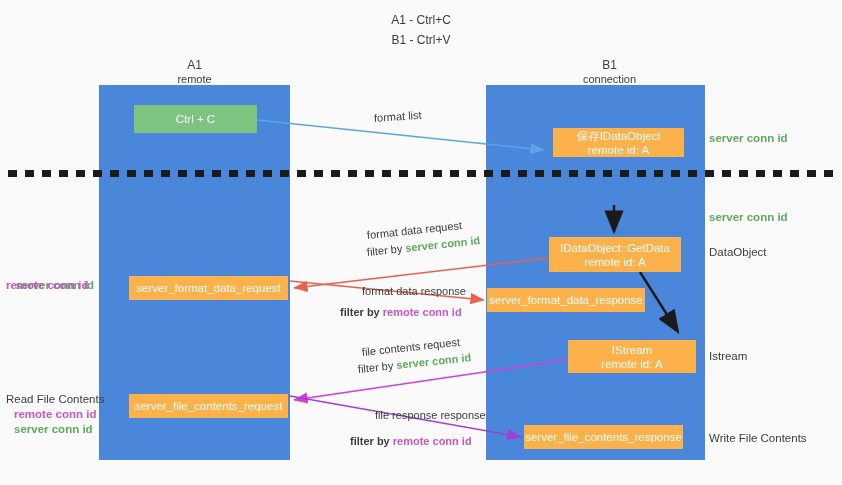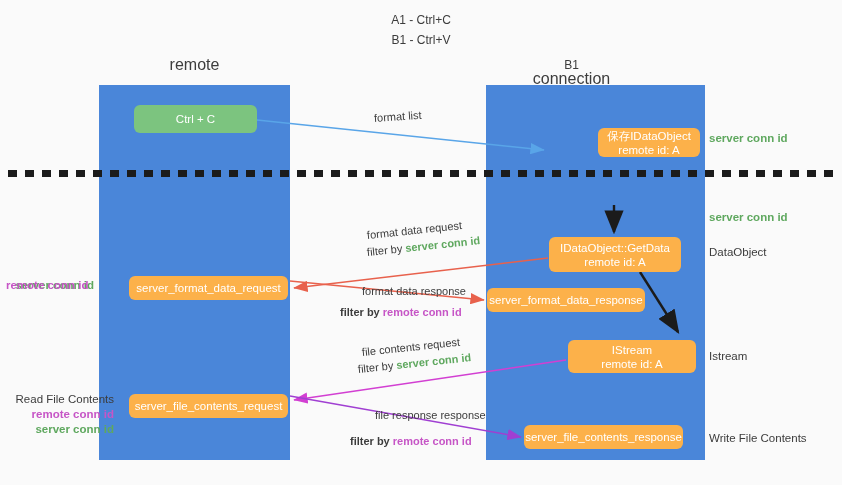--- a/index.html
+++ b/index.html
@@ -14,36 +14,36 @@
   #stage{position:absolute;left:0;top:0;width:842px;height:485px;}
 
   
   .title{
     position:absolute;left:0;top:10px;width:842px;
     text-align:center;font-size:12px;line-height:20px;color:#3c3c3c;
   }
 
   
   .colhead{position:absolute;text-align:center;font-size:12px;line-height:14px;color:#3c3c3c;}
-  .colhead .sub{font-size:16px;}
+  .colhead .sub{font-size:11px;}
 
   
   .lane{position:absolute;background:#4a86d9;}
 
   
   .dashline{
     position:absolute;left:8px;top:170px;width:828px;height:7px;
     background-image:repeating-linear-gradient(to right,#1b1b1b 0px,#1b1b1b 9px,rgba(0,0,0,0) 9px,rgba(0,0,0,0) 17px);
   }
 
   
   .node{
     position:absolute;display:flex;align-items:center;justify-content:center;
     text-align:center;color:#ffffff;font-size:11.5px;line-height:14px;
-    box-sizing:border-box;padding:8px 4px;border-radius:6px;
+    box-sizing:border-box;padding:8px 4px;
   }
   .node.green{background:#7cc47f;}
   .node.orange{background:#fcb14a;}
 
   
   .ann{position:absolute;font-size:11.5px;line-height:15px;}
   .ann.green{color:#5fa85f;font-weight:bold;}
   .ann.purple{color:#c655c6;font-weight:bold;}
   .ann.plain{color:#3c3c3c;}
   .ann.right{text-align:left;}
@@ -62,23 +62,24 @@
 
   <div class="title">
     <div>A1 - Ctrl+C</div>
     <div>B1 - Ctrl+V</div>
   </div>
 
   <div class="lane" style="left:99px;top:85px;width:191px;height:375px;"></div>
   <div class="lane" style="left:486px;top:85px;width:219px;height:375px;"></div>
 
   <div class="colhead" style="left:99px;top:58px;width:191px;">
+    <div>A1</div>
     <div class="sub">remote</div>
   </div>
-  <div class="colhead" style="left:462px;top:58px;width:219px;">
+  <div class="colhead" style="left:500px;top:58px;width:219px;">
     <div>B1</div>
     <div class="sub">connection</div>
   </div>
 
   <svg class="edges">
     <defs>
       <marker id="ah-blue" markerWidth="9" markerHeight="7" refX="8.5" refY="3.5" orient="auto">
         <polygon points="0 0, 9 3.5, 0 7" fill="#59a5e8"></polygon>
       </marker>
       <marker id="ah-red" markerWidth="9" markerHeight="7" refX="8.5" refY="3.5" orient="auto">
@@ -109,21 +110,21 @@
 
     <line x1="290" y1="396" x2="521" y2="437" stroke="#a03fd2" stroke-width="1.6" marker-end="url(#ah-purple)"></line>
   </svg>
 
   <div class="dashline"></div>
 
   <div class="node green" style="left:134px;top:105px;width:123px;height:28px;">
     <span>Ctrl + C</span>
   </div>
 
-  <div class="node orange" style="left:553px;top:128px;width:102px;height:29px;flex-direction:column;margin-left:45px;">
+  <div class="node orange" style="left:553px;top:128px;width:131px;height:29px;flex-direction:column;">
     <span>保存IDataObject</span>
     <span>remote id: A</span>
   </div>
 
 
   <div class="node orange" style="left:549px;top:237px;width:132px;height:35px;flex-direction:column;">
     <span>IDataObject::GetData</span>
     <span>remote id: A</span>
   </div>
 
@@ -152,21 +153,21 @@
   <div class="ann green right" style="left:709px;top:210px;">server conn id</div>
   <div class="ann plain right" style="left:709px;top:245px;">DataObject</div>
   <div class="ann plain right" style="left:709px;top:349px;">Istream</div>
   <div class="ann plain right" style="left:709px;top:431px;">Write File Contents</div>
 
   <div style="position:absolute;left:6px;top:278px;width:88px;text-align:right;">
     <div class="ann purple">remote conn id</div>
     <div class="ann green" style="position:static;">server conn id</div>
   </div>
 
-  <div style="position:absolute;left:6px;top:392px;width:108px;text-align:right;">
+  <div style="position:absolute;left:6px;top:392px;width:108px;text-align:left;">
     <div class="ann plain" style="position:static;">Read File Contents</div>
     <div class="ann purple" style="position:static;margin-left:8px;">remote conn id</div>
     <div class="ann green" style="position:static;margin-left:8px;">server conn id</div>
   </div>
 
   <div class="cap" style="left:374px;top:111px;transform:rotate(-4deg);transform-origin:left center;">format list</div>
 
   <div class="cap" style="left:367px;top:228px;transform:rotate(-6deg);transform-origin:left center;">format data request</div>
   <div class="cap" style="left:367px;top:245px;transform:rotate(-6deg);transform-origin:left center;"><span>filter by </span><span class="g">server conn id</span></div>
 

